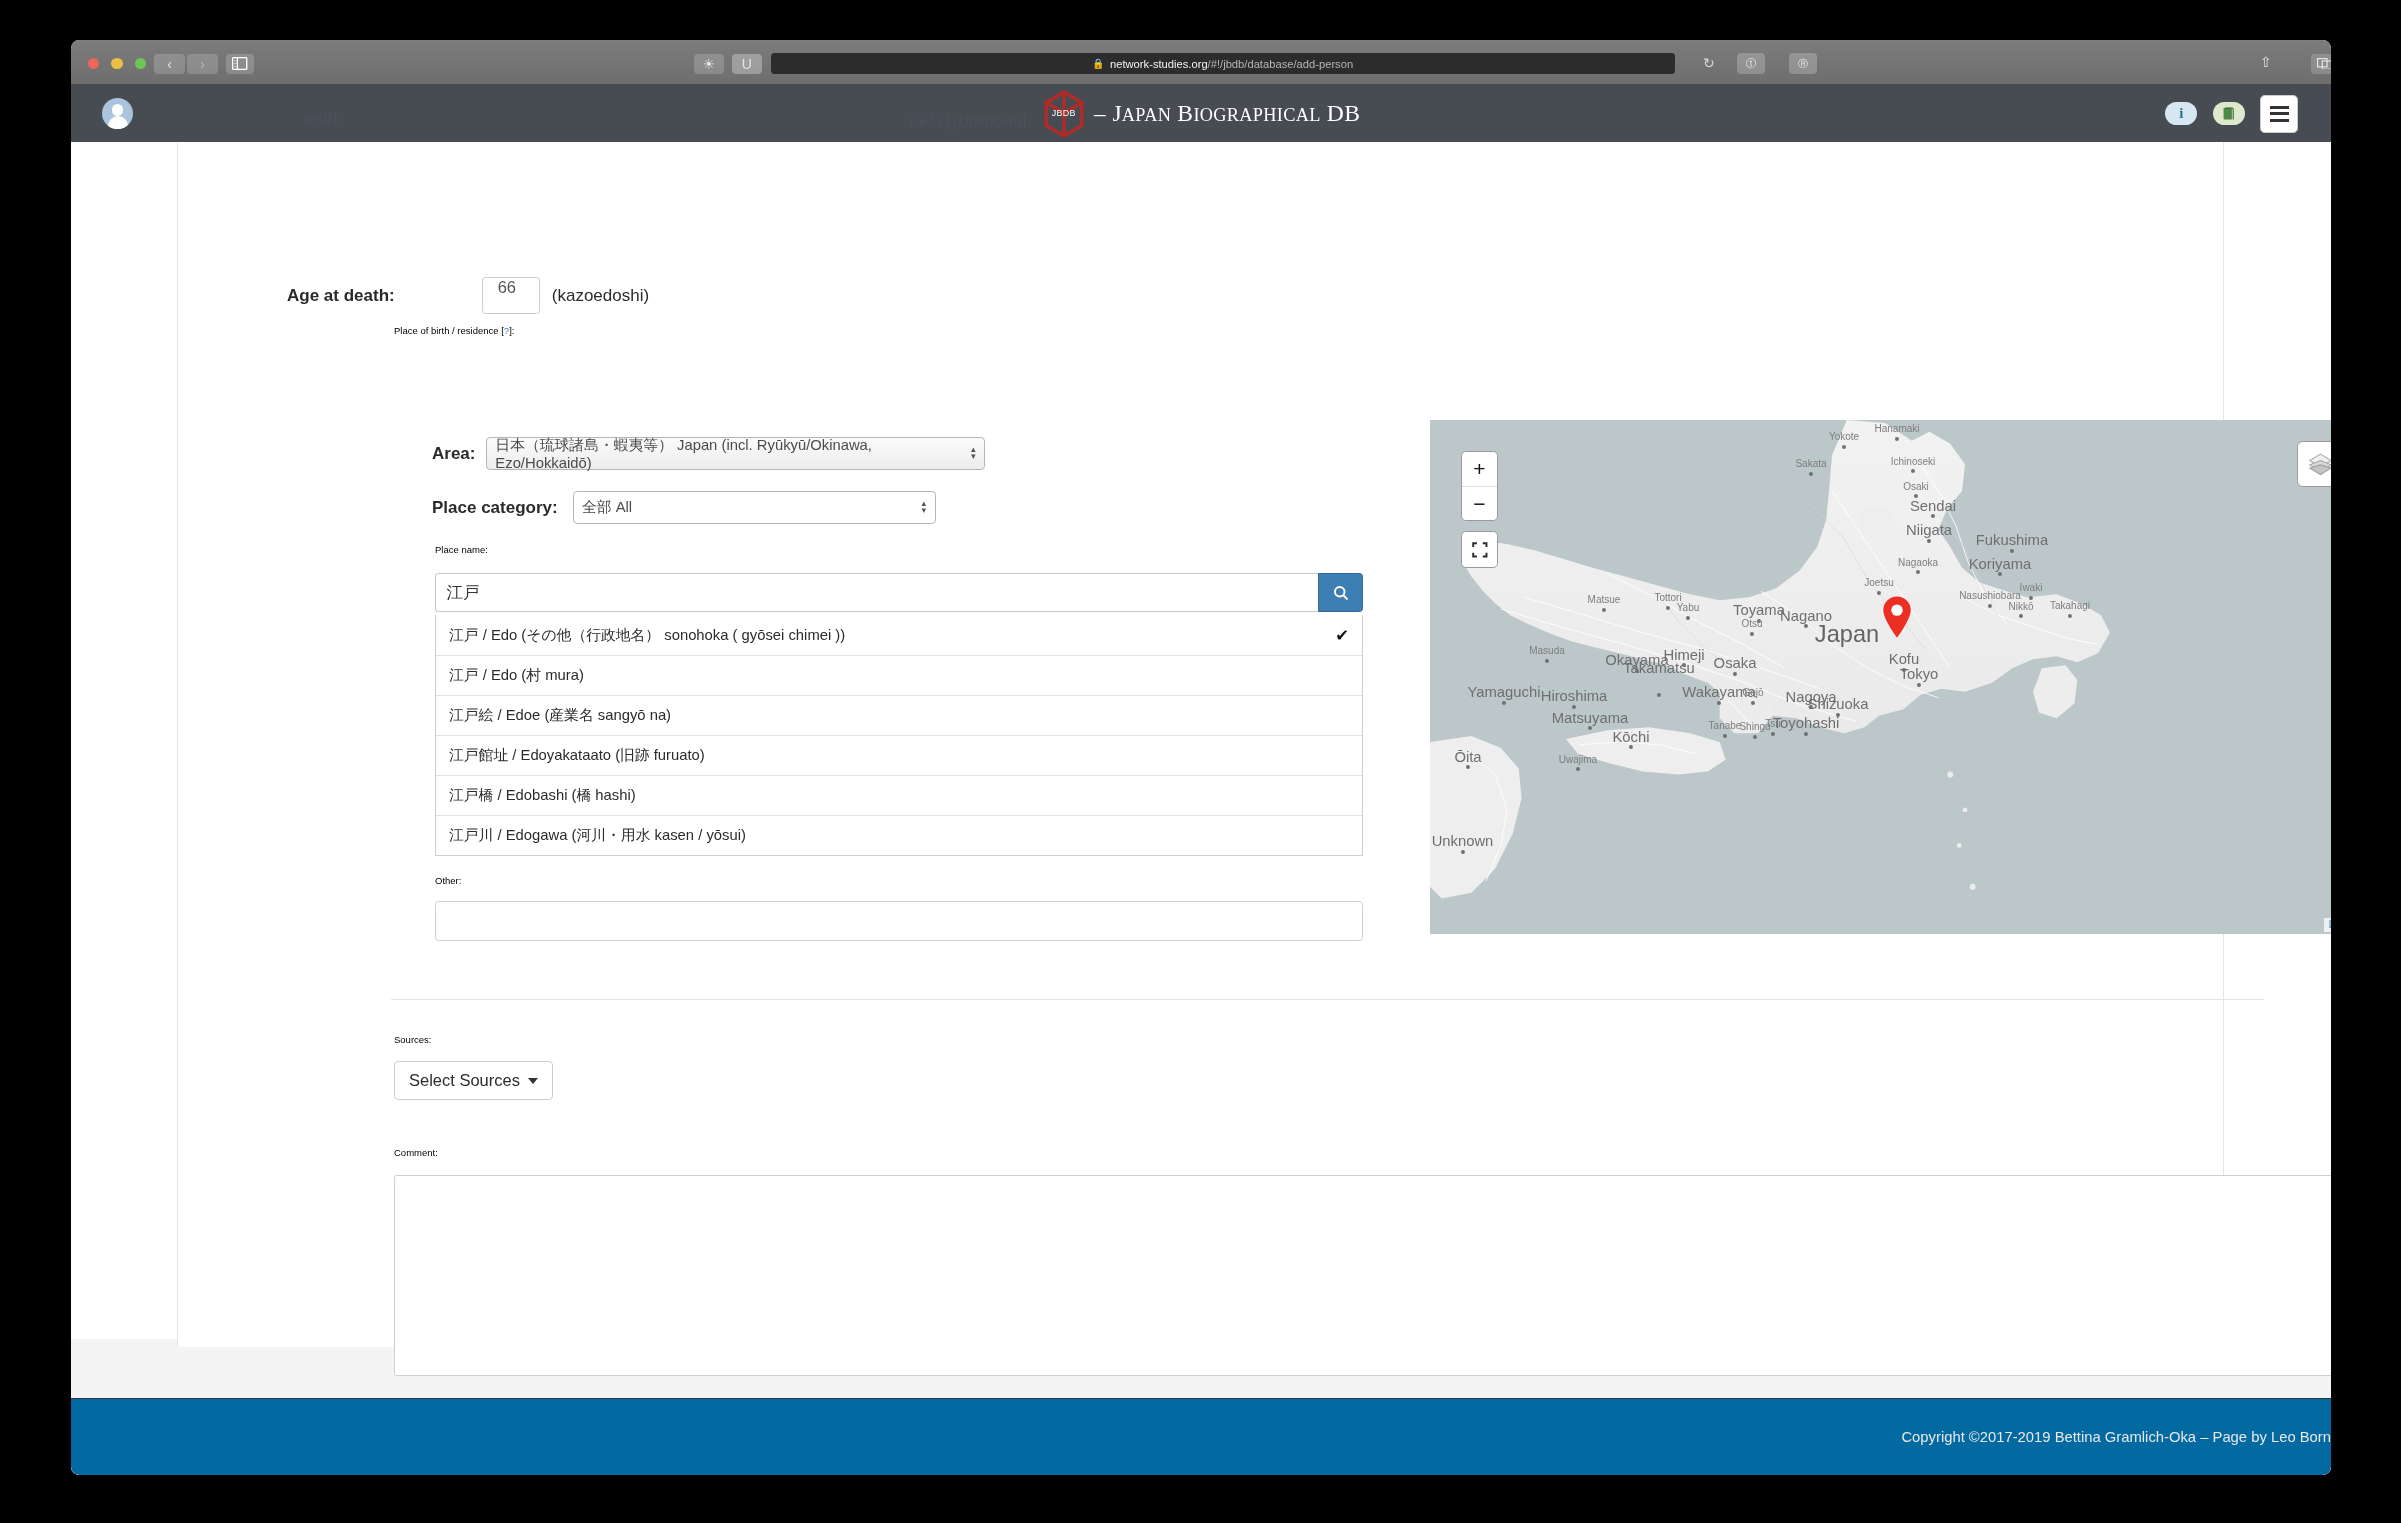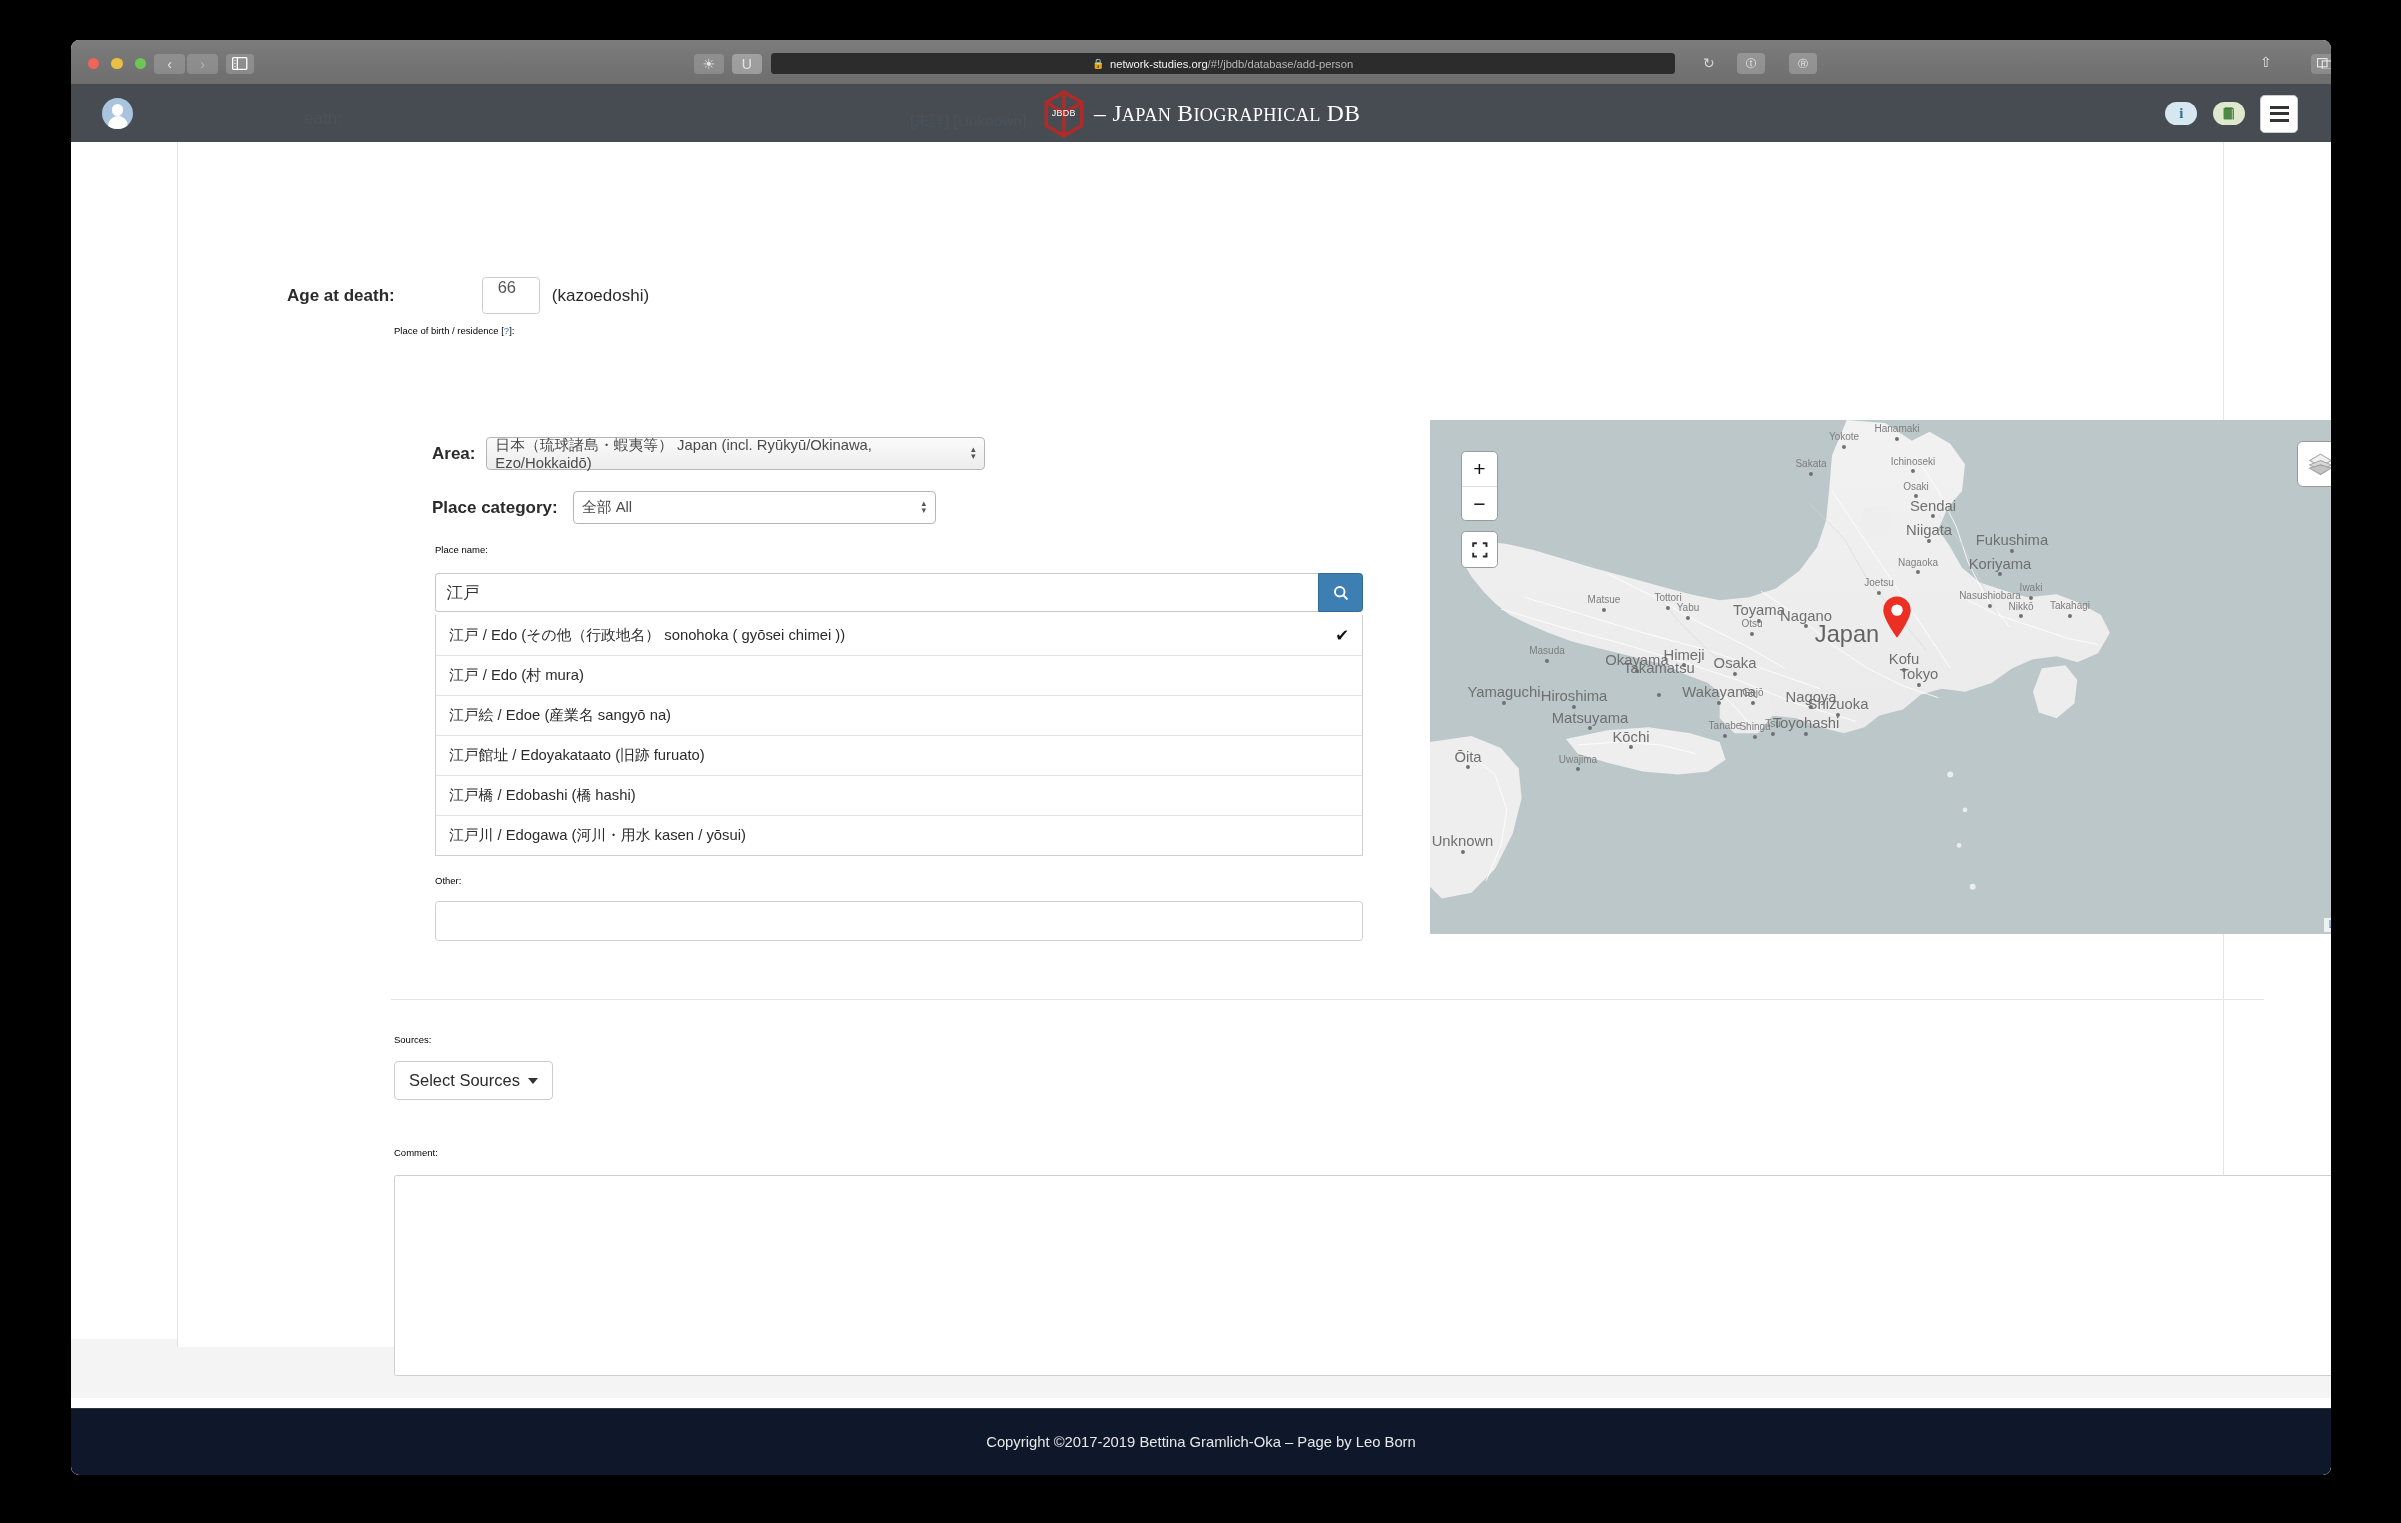--- a/index.html
+++ b/index.html
@@ -192,22 +192,22 @@
 
   
   #back-btn { position:absolute; left: 216px; top: 1273px; height: 37px; padding: 0 13px;
      border:0.6px solid #ccc; border-radius:4.1px; background:#fff;
      display:flex; align-items:center; gap:5.9px; font-size:16px; color:#2b2b2b; }
   #save-btn { position:absolute; right: 207px; top: 1273px; height: 37px; padding: 0 15.4px;
      border:none; border-radius:4.1px; background:#6cb96c;
      display:flex; align-items:center; gap:7px; font-size:16px; color:#fff; }
 
   
-  #footer { position:absolute; left:0; bottom: 0; width:100%; height: 67px;
-     background:#0f172a; display:flex; align-items:center; justify-content:center;
+  #footer { position:absolute; left:0; bottom: 0; width:100%; height: 77px;
+     background:#0369a1; display:flex; align-items:center; justify-content:flex-end;
      border-top: 0.6px solid #2f343a; }
   #footer-text { color:#e8e8e8; font-size:14.8px; }
   #page-bg-bottom { position:absolute; left:0; bottom:77px; width:100%; height: 59px; background:#f4f4f4; }
 </style>
 </head>
 <body>
 
 <div id="screen">
 
   <div id="browser">

